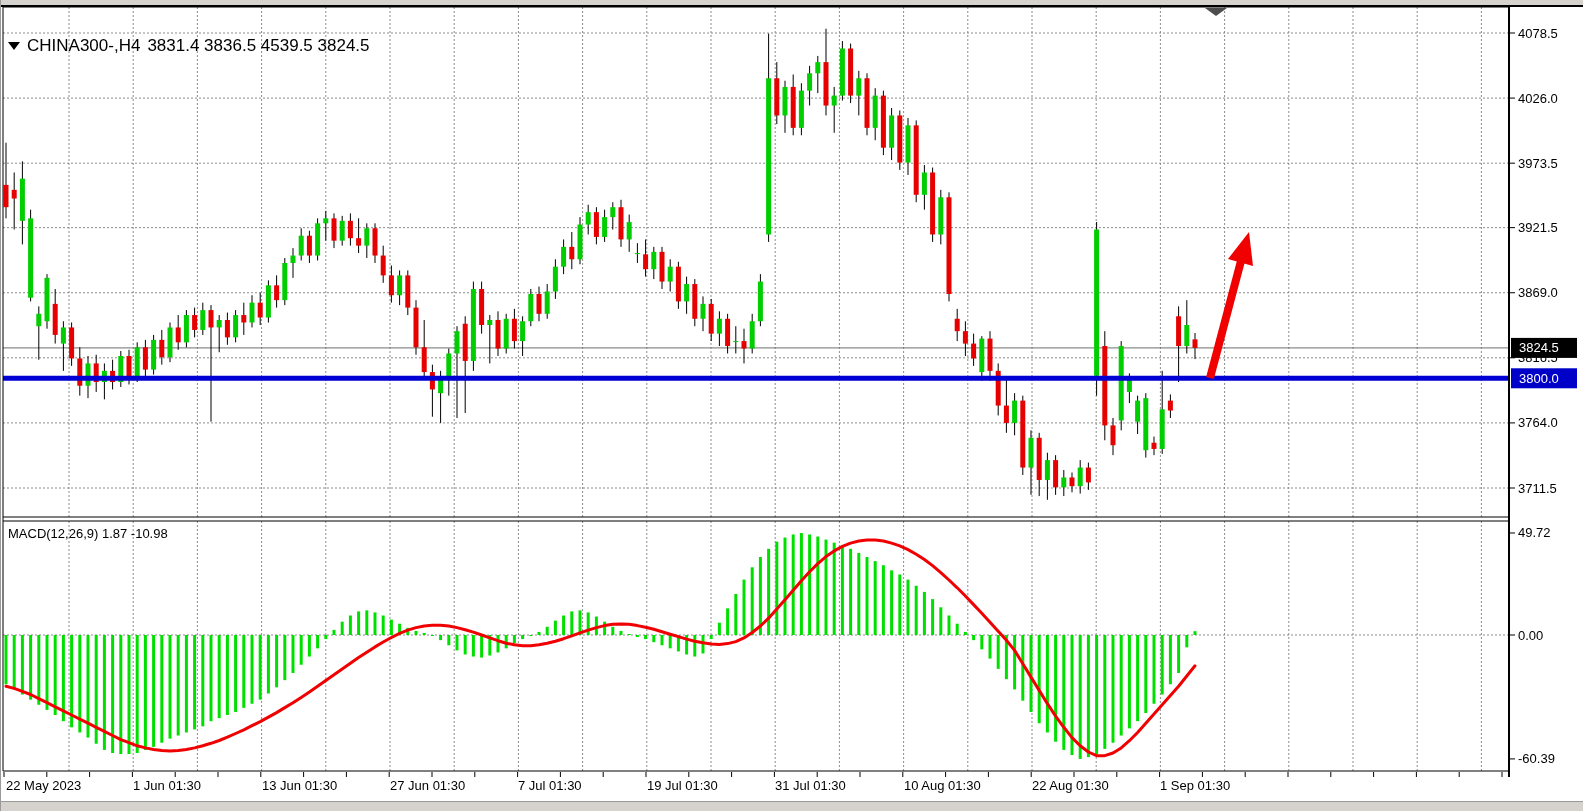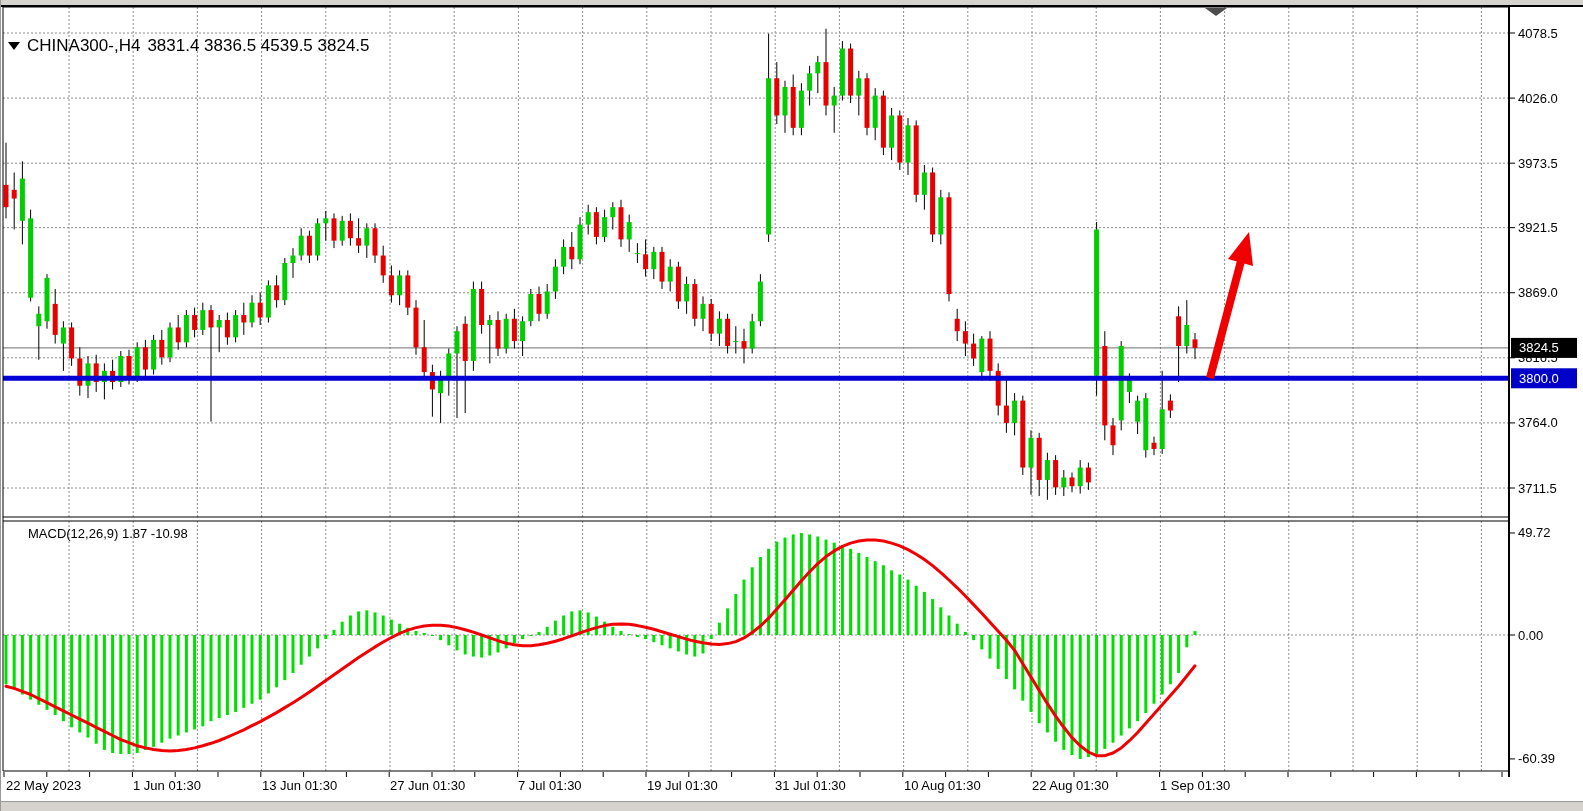--- a/index.html
+++ b/index.html
@@ -5,21 +5,21 @@
   html,body{margin:0;padding:0;background:#f0f0f0;}
   .window{
     position:relative;width:1583px;height:811px;background:#ffffff;
     font-family:"Liberation Sans",sans-serif;overflow:hidden;
     border-left:1px solid #9a9a9a;box-sizing:border-box;
   }
   .chrome-top{position:absolute;left:0;top:0;width:1583px;height:5px;background:#d6d3ce;border-bottom:2px solid #000;}
   .chrome-bottom{position:absolute;left:0;top:801px;width:1583px;height:10px;background:#d6d3ce;border-top:1px solid #9a9a9a;}
   .title-row{position:absolute;left:7px;top:10px;height:16px;display:flex;align-items:center;gap:7px;font-size:17px;color:#000;white-space:pre;margin-top:28px;}
   .tri{display:inline-block;width:0;height:0;border-left:6px solid transparent;border-right:6px solid transparent;border-top:8px solid #000;}
-  .macd-label{position:absolute;left:7px;top:526px;font-size:13px;color:#000;margin-left:20px;}
+  .macd-label{position:absolute;left:7px;top:526px;font-size:13px;color:#000;}
   svg{position:absolute;left:0;top:0;}
   text{font-family:"Liberation Sans",sans-serif;}
 </style>
 </head>
 <body>
 
 <div class="window">
   <div class="chrome-top"></div>
 
   <svg id="chart-svg" width="1583" height="811">

